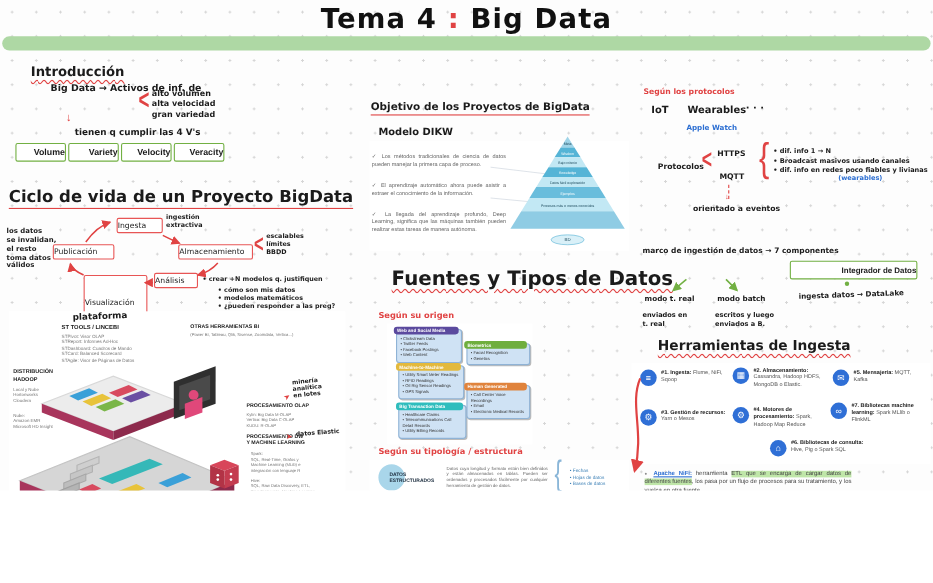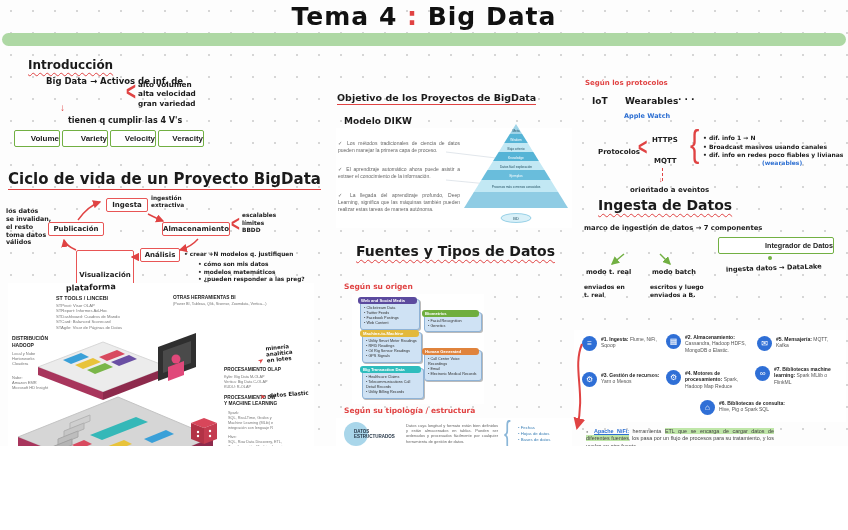--- a/index.html
+++ b/index.html
@@ -10,21 +10,21 @@
     font-family:"Liberation Sans",sans-serif;}
   .abs{position:absolute;}
   .pre{white-space:pre-line;}
   .hw{font-family:"DejaVu Sans",sans-serif;font-weight:700;color:#1b1b1b;}
   .red{color:#e04343;}
   .blue{color:#2d6fd2;}
   .uw{text-decoration:underline wavy #e04343;text-decoration-thickness:1px;text-underline-offset:3px;}
   .us{border-bottom:1.5px solid #e04343;padding-bottom:1px;}
   .panel{background:#fff;}
   .gb{border:1.6px solid #72b043;border-radius:2px;background:#fff;font-weight:700;color:#1b1b1b;text-align:right;}
-  .rb{border:1.5px solid #e85555;border-radius:2px;background:#fff;font-weight:700;color:#222;text-align:center;
+  .rb{border:1.5px solid #e85555;border-radius:2px;background:#fff;font-weight:400;color:#222;
       font-family:"DejaVu Sans",sans-serif;}
   .titlebar{left:0;top:2px;width:100%;text-align:center;font-size:25px;letter-spacing:1px;
       font-family:"DejaVu Sans",sans-serif;font-weight:900;color:#111;}
   .greenbar{left:2px;top:33px;width:844px;height:13px;background:#aed8a4;border-radius:7px;}
   
   .srcbox{position:absolute;background:#cfe2f4;border:1px solid #8fb3d6;border-radius:3px;box-shadow:1px 1px 0 #bbb;}
   .srchead{margin:-3px 2px 0 -3px;padding:1px 3px;border-radius:3px;color:#fff;font-weight:700;font-size:4.2px;}
   .srcitems{padding:2px 3px;font-size:3.8px;color:#333;line-height:1.35;}
   
   .tcirc{position:absolute;width:24px;height:24px;border-radius:50%;background:#a9d6ea;}
@@ -239,21 +239,21 @@
     <text x="72" y="20.5" font-size="3.2" text-anchor="middle" fill="#fff">Wisdom</text>
     <text x="72" y="29.5" font-size="3.2" text-anchor="middle" fill="#1d4a5c">Bajo criterio</text>
     <text x="72" y="38.5" font-size="3.2" text-anchor="middle" fill="#fff">Knowledge</text>
     <text x="72" y="47.5" font-size="3.2" text-anchor="middle" fill="#1d4a5c">Datos fácil exploración</text>
     <text x="72" y="57" font-size="3.2" text-anchor="middle" fill="#fff">Ejemplos</text>
     <text x="72" y="68" font-size="3.2" text-anchor="middle" fill="#1d4a5c">Procesos más o menos conocidos</text>
     <ellipse cx="72" cy="98" rx="15" ry="4.5" fill="#d9f0f8" stroke="#62b7d8" stroke-width="0.6"></ellipse>
     <text x="72" y="99.5" font-size="4" text-anchor="middle" fill="#1d4a5c">BD</text>
   </svg>
 
-  <div class="abs hw uw" style="left:356px;top:243px;font-size:14px;">Fuentes y Tipos de Datos</div>
+  <div class="abs hw uw" style="left:356px;top:243px;font-size:18px;">Fuentes y Tipos de Datos</div>
   <div class="abs hw red" style="left:344px;top:282px;font-size:7.5px;text-align:right;">Según su origen</div>
   <div class="abs panel" style="left:352px;top:294px;width:132px;height:110px;">
     <div class="srcbox" style="left:8px;top:5px;width:58px;">
       <div class="srchead" style="background:#5b4a9e;">Web and Social Media</div>
       <div class="srcitems pre">• Clickstream Data
 • Twitter Feeds
 • Facebook Postings
 • Web Content</div>
     </div>
     <div class="srcbox" style="left:10px;top:38px;width:58px;">
@@ -325,41 +325,41 @@
   <div class="abs hw" style="left:654px;top:157px;font-size:7px;">MQTT</div>
   <div class="abs red" style="left:690px;top:128px;font-size:28px;font-weight:400;transform:scaleY(1.3);">{</div>
   <div class="abs hw pre" style="left:703px;top:134px;font-size:6px;line-height:1.45;">• dif. info 1 → N
 • Broadcast masivos usando canales
 • dif. info en redes poco fiables y livianas</div>
   <div class="abs hw blue" style="left:762px;top:159px;font-size:6px;">(wearables)</div>
   <div class="abs" style="left:662px;top:168px;height:13px;border-left:1.5px dashed #e04343;"></div>
   <div class="abs red" style="left:659px;top:176px;font-size:7px;">↓</div>
   <div class="abs hw" style="left:630px;top:186px;font-size:7px;">orientado a eventos</div>
 
-  <div class="abs hw uw" style="left:598px;top:197px;font-size:14px;">Ingesta de Datos</div>
   <div class="abs hw" style="left:584px;top:224px;font-size:6.8px;">marco de ingestión de datos → 7 componentes</div>
   <div class="abs gb" style="left:718px;top:237px;width:114px;font-size:7.2px;padding:3px 0;">Integrador de Datos</div>
   <svg class="abs" style="left:598px;top:253px;" width="110" height="14">
     <defs>
         <marker id="ga" markerWidth="6" markerHeight="6" refX="5" refY="3" orient="auto">
           <path d="M0,0 L6,3 L0,6 z" fill="#72b043"></path>
         </marker>
       </defs>
     <path d="M 26 1 L 14 11" fill="none" stroke="#72b043" stroke-width="1.4" marker-end="url(#ga)"></path>
     <path d="M 62 1 L 72 11" fill="none" stroke="#72b043" stroke-width="1.4" marker-end="url(#ga)"></path>
   </svg>
   <div class="abs hw" style="left:586px;top:268px;font-size:6.6px;">modo t. real</div>
   <div class="abs hw" style="left:652px;top:268px;font-size:6.6px;">modo batch</div>
   <div class="abs hw pre" style="left:584px;top:283px;font-size:6px;line-height:1.3;">enviados en
 t. real</div>
   <div class="abs hw pre" style="left:650px;top:283px;font-size:6px;line-height:1.3;">escritos y luego
 enviados a B.</div>
   <div class="abs" style="left:768px;top:256px;width:4px;height:4px;border-radius:50%;background:#72b043;"></div>
   <div class="abs hw" style="left:726px;top:264px;font-size:6.6px;transform:rotate(-2deg);">ingesta datos → DataLake</div>
 
+  <div class="abs hw uw" style="left:598px;top:306px;font-size:12.5px;">Herramientas de Ingesta</div>
   <div class="abs panel" style="left:574px;top:330px;width:272px;height:92px;"></div>
   <div class="toolicon" style="left:582px;top:336px;">≡</div>
   <div class="tooltxt" style="left:601px;top:336px;width:62px;"><b>#1. Ingesta:</b> <span>Flume, NiFi, Sqoop</span></div>
   <div class="toolicon" style="left:666px;top:334px;">▦</div>
   <div class="tooltxt" style="left:685px;top:334px;width:68px;"><b>#2. Almacenamiento:</b> <span>Cassandra, Hadoop HDFS, MongoDB o Elastic.</span></div>
   <div class="toolicon" style="left:757px;top:336px;">✉</div>
   <div class="tooltxt" style="left:776px;top:336px;width:60px;"><b>#5. Mensajería:</b> <span>MQTT, Kafka</span></div>
   <div class="toolicon" style="left:582px;top:372px;">⚙</div>
   <div class="tooltxt" style="left:601px;top:372px;width:62px;"><b>#3. Gestión de recursos:</b> <span>Yarn o Mesos</span></div>
   <div class="toolicon" style="left:666px;top:370px;">⚙</div>

